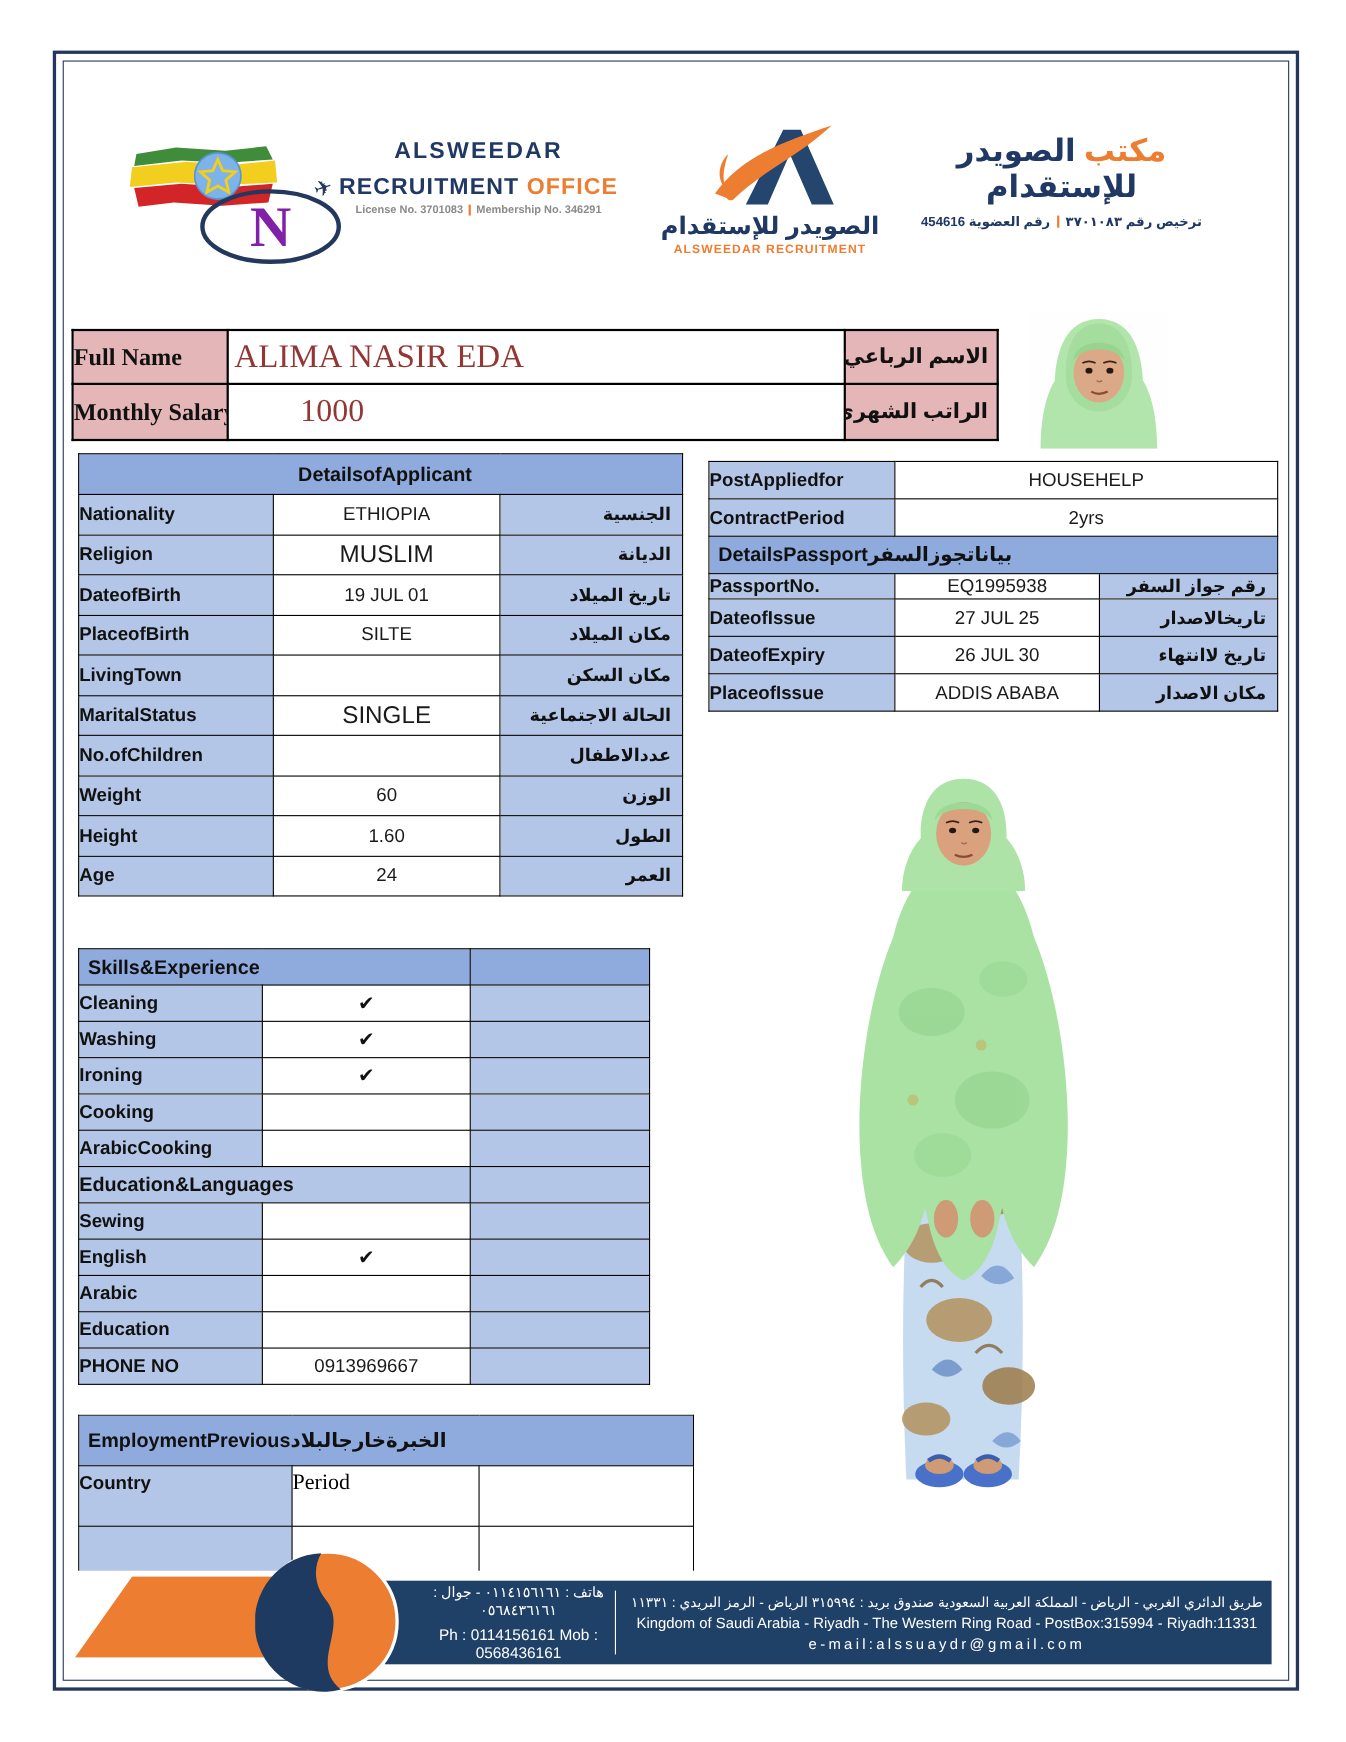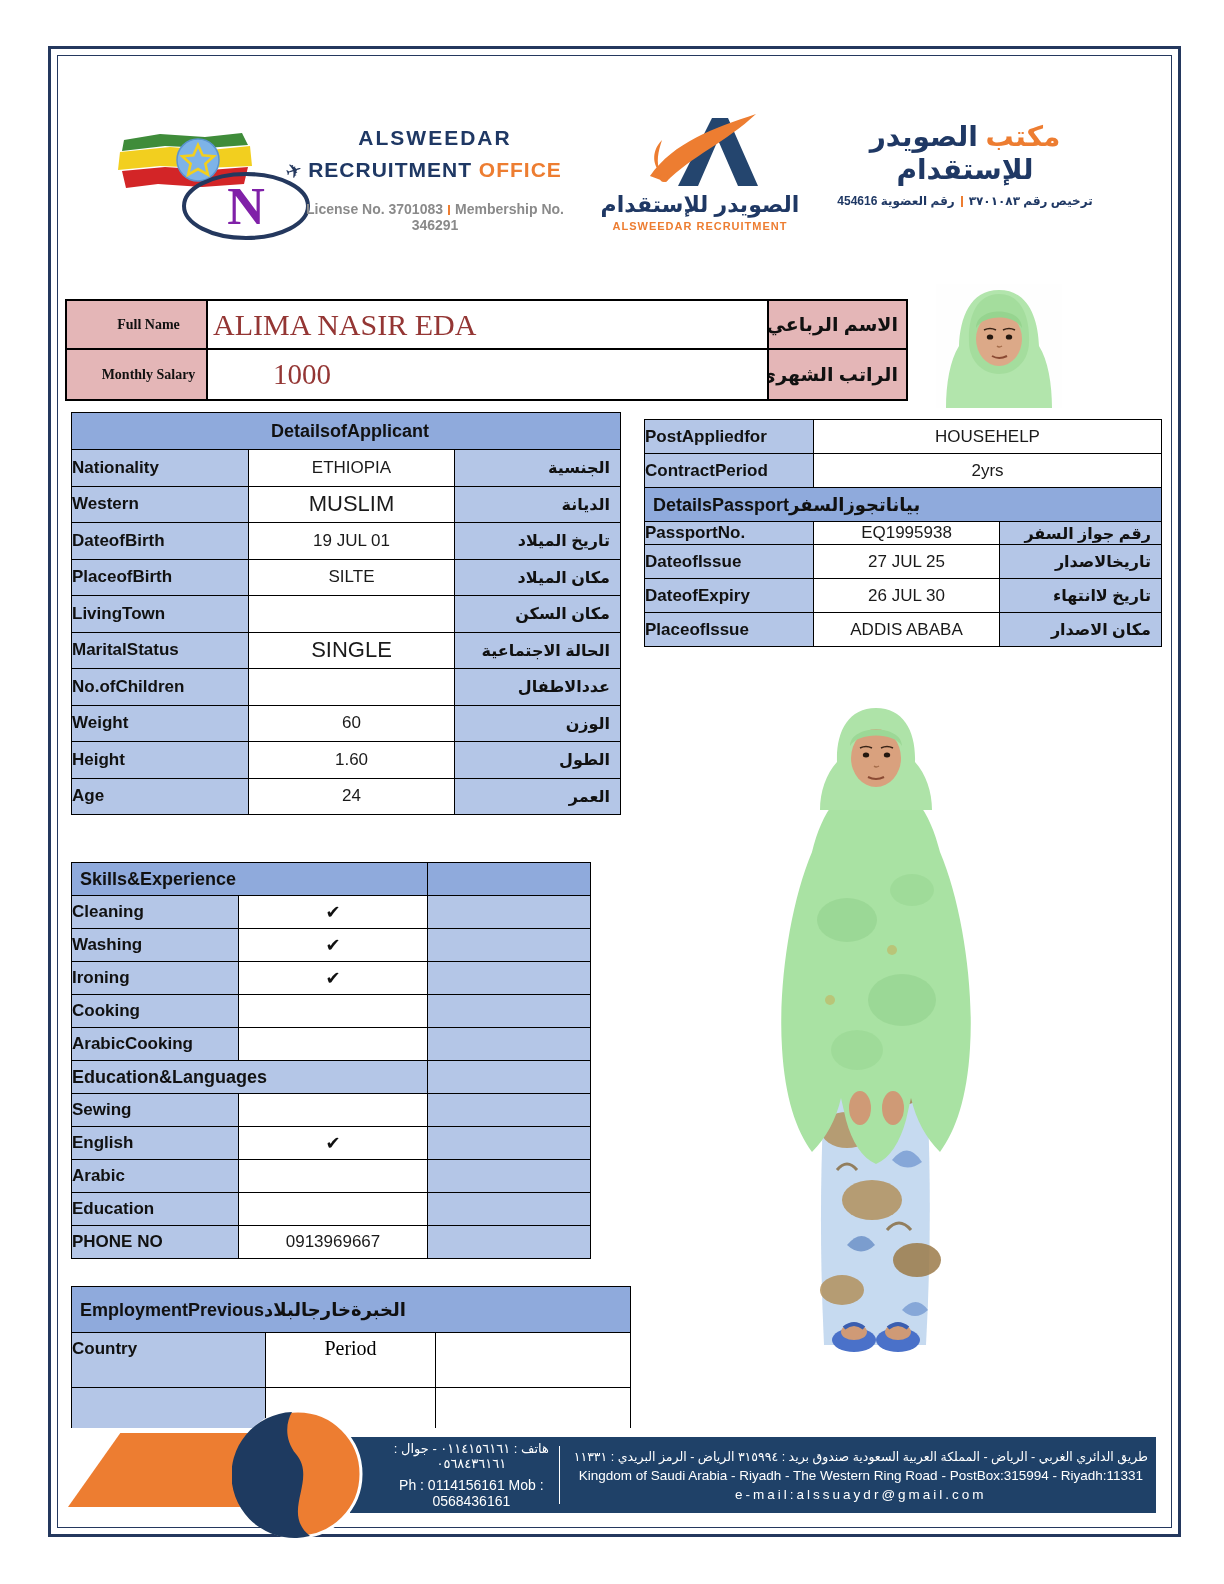--- a/index.html
+++ b/index.html
@@ -8,21 +8,21 @@
 
   
   .border-outer { position:absolute; left:48px; top:46px; right:43px; bottom:47px; border:3px solid #24385e; z-index:0; }
   .border-inner { position:absolute; left:57px; top:55px; right:52px; bottom:56px; border:1px solid #24385e; z-index:0; }
 
   
   .hdr-title { position:absolute; left:295px; top:126px; width:280px; text-align:center; color:#1f3864; }
   .hdr-title .l1 { font-size:21px; font-weight:bold; letter-spacing:2px; }
   .hdr-title .l2 { font-size:21px; font-weight:bold; letter-spacing:1px; margin-top:8px; }
   .hdr-title .l2 .office { color:#ed7d31; }
-  .hdr-lic { margin-top:19px; font-size:14px; color:#8a8a8a; font-weight:bold; }
+  .hdr-lic { margin-top:4px; font-size:10px; color:#8a8a8a; font-weight:bold; }
   .hdr-lic .sep { display:inline-block; width:2px; height:10px; background:#ed7d31; margin:0 5px; vertical-align:middle; }
 
   .center-logo { position:absolute; left:600px; top:112px; width:200px; text-align:center; }
   .center-logo .ar { font-size:22px; font-weight:bold; color:#1f3864; margin-top:-2px; }
   .center-logo .en { font-size:11px; font-weight:bold; color:#ed7d31; letter-spacing:1px; margin-top:2px; }
 
   .right-logo { position:absolute; left:805px; top:120px; width:320px; text-align:center; }
   .right-logo .title { font-size:28px; font-weight:bold; direction:rtl; color:#1f3864; }
   .right-logo .title .w1 { color:#ed7d31; }
   .right-logo .lic { direction:rtl; font-size:12px; color:#1f3864; margin-top:8px; font-weight:bold; }
@@ -35,30 +35,30 @@
   .lbl { background:#b4c6e7; font-weight:bold; font-size:17px; color:#111; padding-left:0; }
   .val { background:#fff; text-align:center; font-size:17px; color:#1a1a1a; }
   .arc { background:#b4c6e7; direction:rtl; text-align:right; font-weight:bold; font-size:16px; padding-right:10px; color:#111;
          font-family:"Liberation Sans","DejaVu Sans",sans-serif; }
   .sect { background:#8faadc; font-weight:bold; font-size:18px; color:#111; padding-left:8px; }
   .blank-blue { background:#b4c6e7; }
 
   
   .name-tbl td { border:2px solid #000; }
   .name-tbl .plbl { background:#e4b6b7; font-family:"Liberation Serif","DejaVu Serif",serif; font-weight:bold;
-                    font-size:14px; text-align:center; color:#111;padding-left:24px; }
+                    font-size:22px; color:#111; }
   .name-tbl .pval { background:#fff; font-family:"Liberation Serif","DejaVu Serif",serif; color:#943634; }
   .name-tbl .parc { background:#e4b6b7; direction:rtl; text-align:right; font-weight:bold; font-size:19px; padding-right:8px; color:#111; }
   .nm { font-size:30px; padding-left:5px; }
   .sal { font-size:29px; padding-left:65px; }
 
   .check { font-size:18px; font-weight:bold; color:#111; }
 
   
-  .emp-period { font-family:"Liberation Serif","DejaVu Serif",serif; font-size:20px; text-align:center; background:#fff; }
+  .emp-period { font-family:"Liberation Serif","DejaVu Serif",serif; font-size:20px; text-align:left; background:#fff; }
 
   
   .footer-bar { position:absolute; left:350px; top:1437px; width:806px; height:76px; background:#1f4168; z-index:1;
                 display:flex; align-items:center; color:#fff; }
   .f-left { width:352px; text-align:center; padding-left:40px; }
   .f-left .ar { font-size:13px; direction:rtl; }
   .f-left .en { font-size:14px; margin-top:6px; }
   .f-div { width:2px; height:58px; background:#fff; margin:0 6px; }
   .f-right { flex:1; text-align:center; padding:0 8px; }
   .f-right .ar { font-size:12.5px; direction:rtl; white-space:nowrap; }
@@ -170,21 +170,21 @@
       <tbody>
           <tr style="height:37px">
         <td class="sect" colspan="3" style="text-align:center;">DetailsofApplicant</td>
       </tr>
       <tr style="height:36.5px">
         <td class="lbl">Nationality</td>
         <td class="val">ETHIOPIA</td>
         <td class="arc">الجنسية</td>
       </tr>
       <tr style="height:36.5px">
-        <td class="lbl">Western</td>
+        <td class="lbl">Religion</td>
         <td class="val" style="font-size:22px">MUSLIM</td>
         <td class="arc">الديانة</td>
       </tr>
       <tr style="height:36.5px">
         <td class="lbl">DateofBirth</td>
         <td class="val">19 JUL 01</td>
         <td class="arc">تاريخ الميلاد</td>
       </tr>
       <tr style="height:36.5px">
         <td class="lbl">PlaceofBirth</td>

